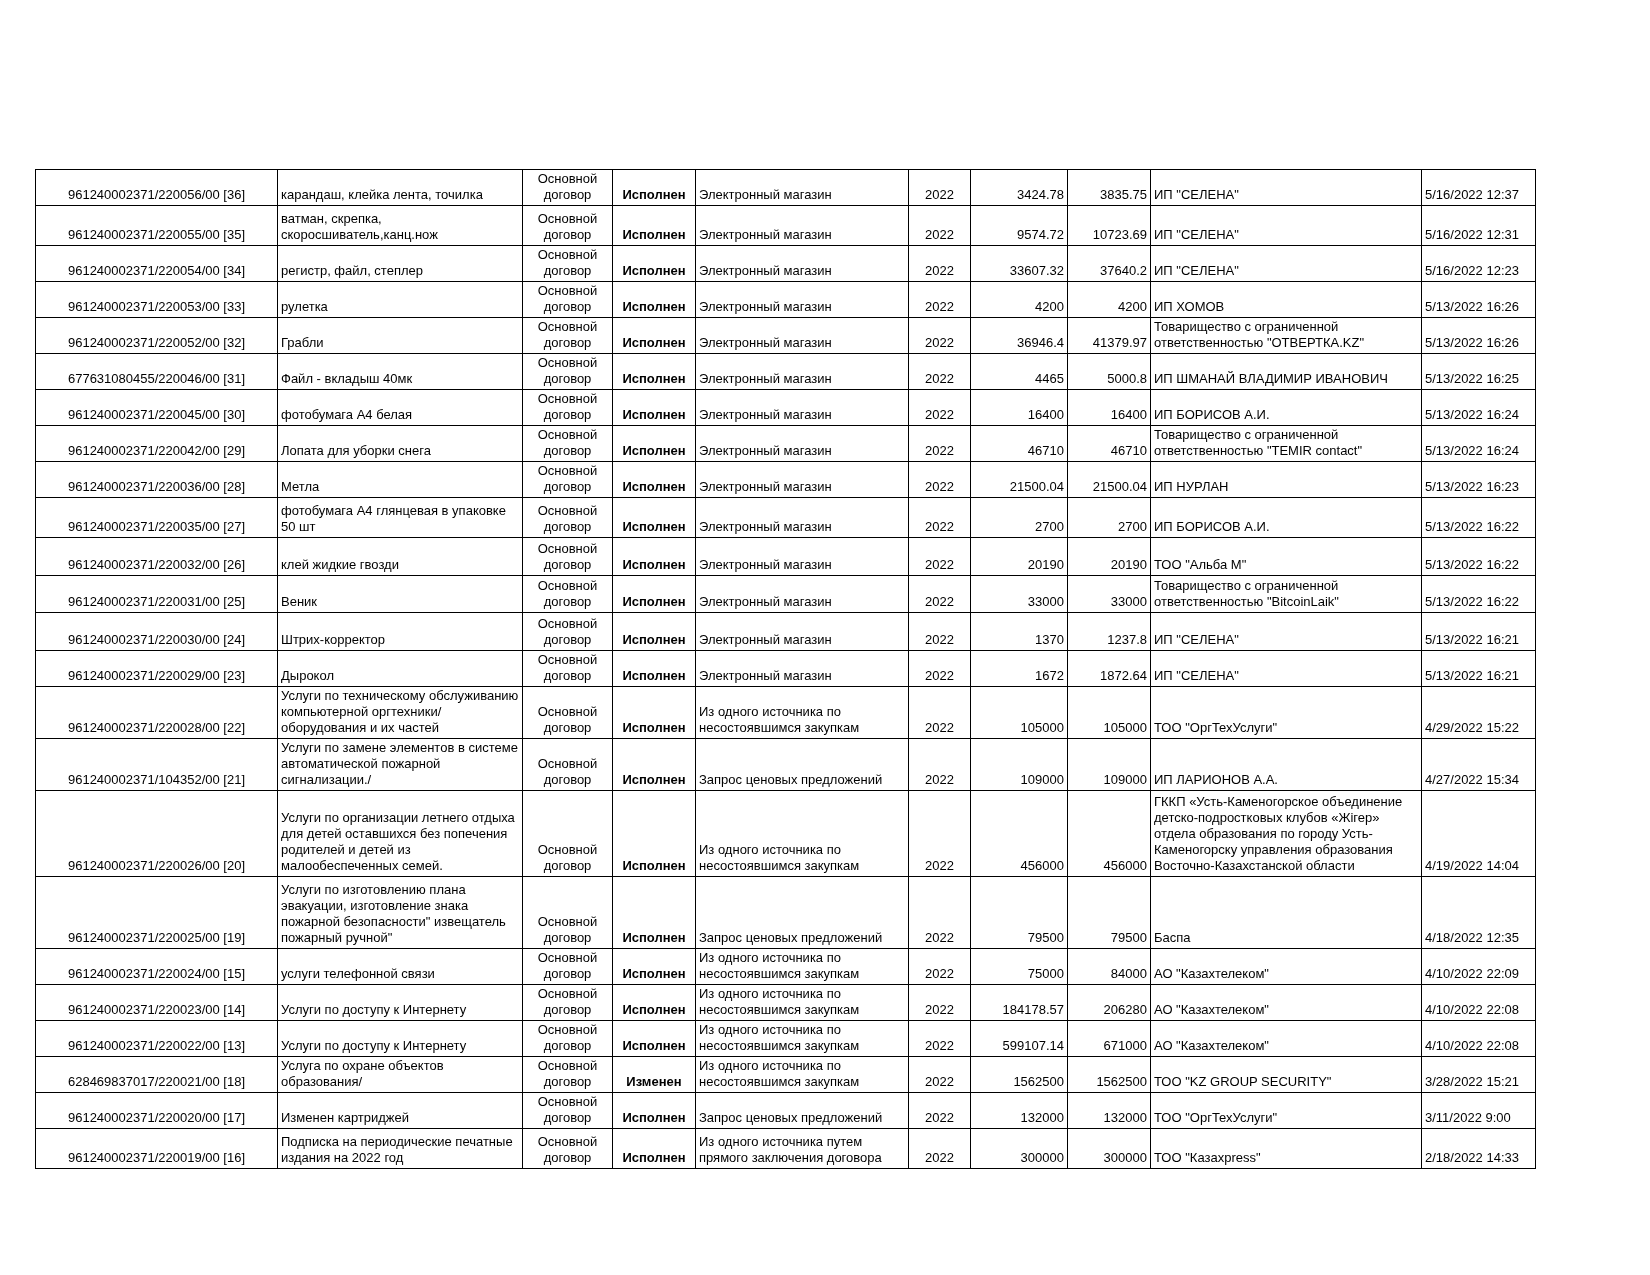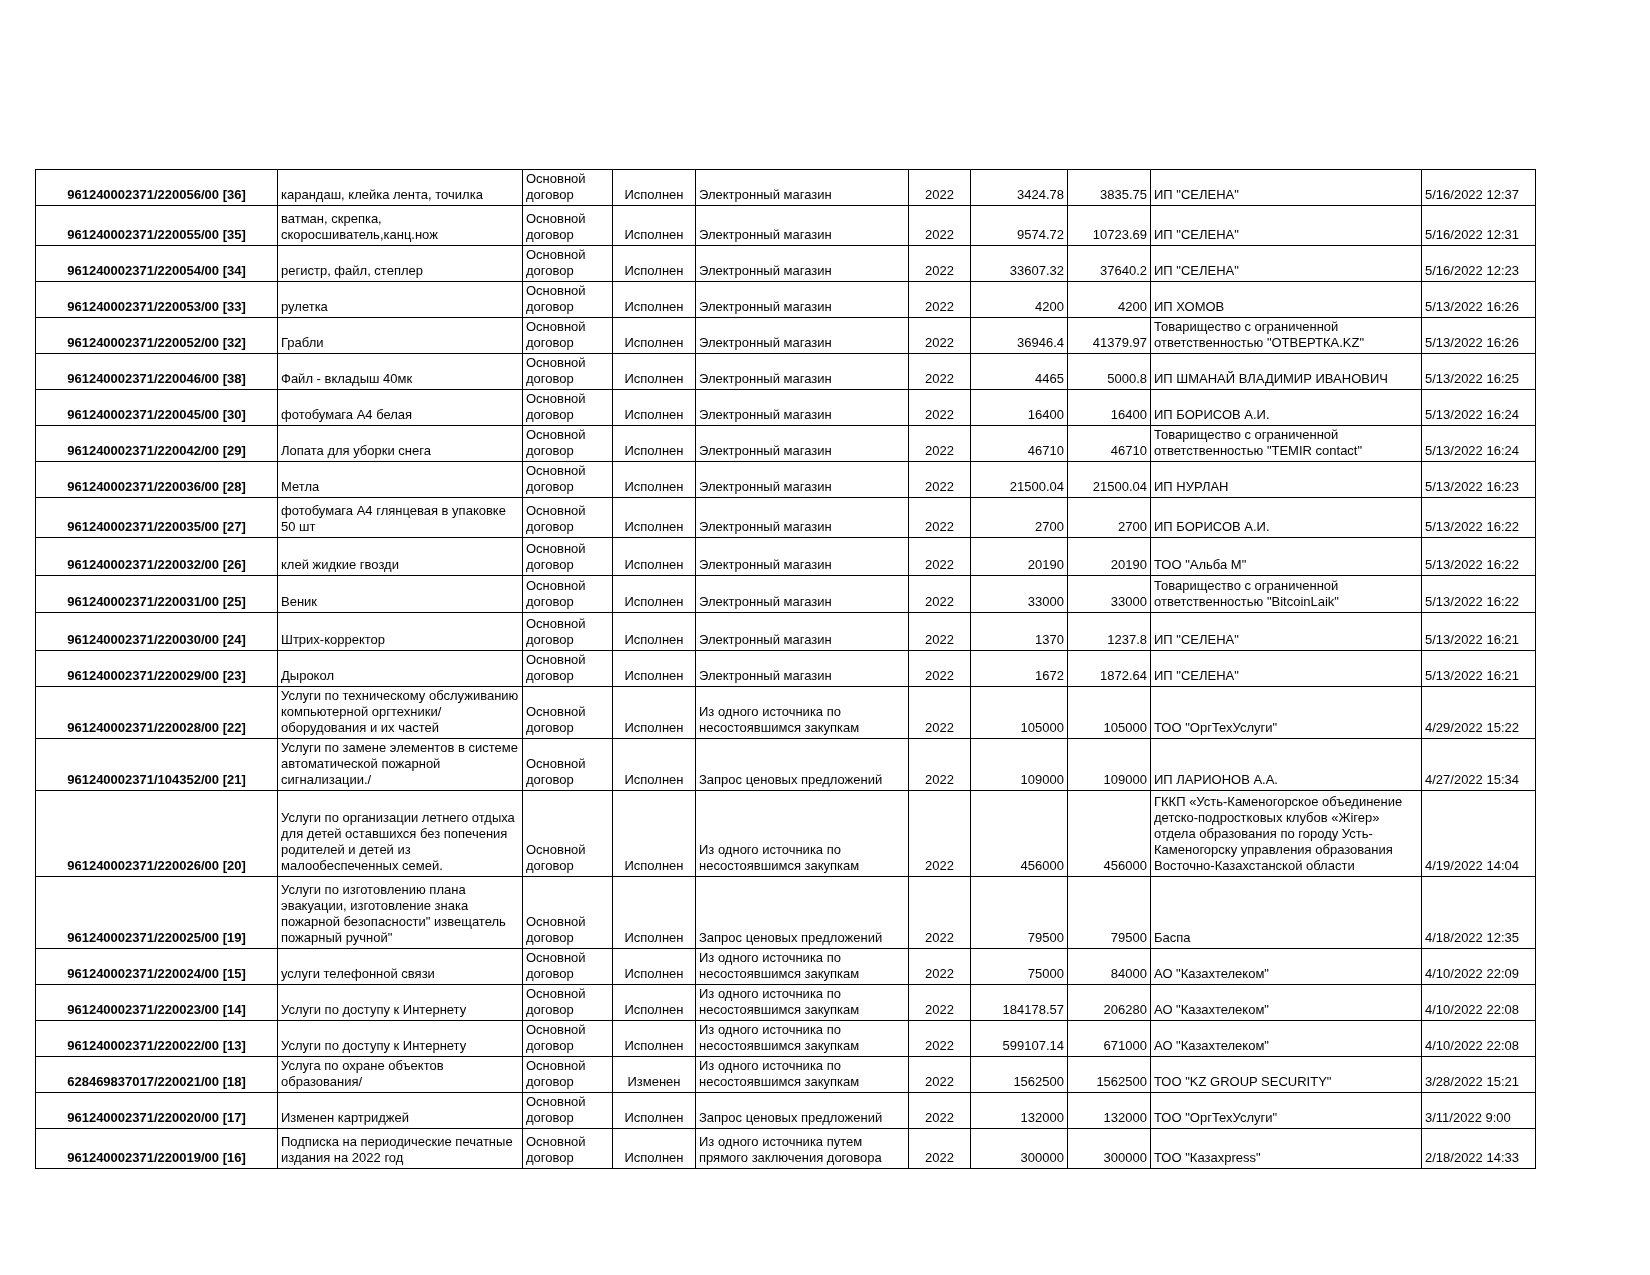--- a/index.html
+++ b/index.html
@@ -26,24 +26,24 @@
     font-size: 13px;
     line-height: 16px;
   }
   table.sheet td {
     border: 1px solid #000000;
     vertical-align: bottom;
     padding: 1px 3px 2px 3px;
     overflow: hidden;
     word-wrap: break-word;
   }
-  td.c-num    { text-align: center; font-weight: bold; }
+  td.c-num    { text-align: center; }
   td.c-desc   { text-align: left; }
-  td.c-type   { text-align: left; }
-  td.c-status { text-align: center; }
+  td.c-type   { text-align: center; }
+  td.c-status { text-align: center; font-weight: bold; }
   td.c-method { text-align: left; }
   td.c-year   { text-align: center; }
   td.c-amt    { text-align: right; padding-right: 2px; margin-left: 38px; }
   td.c-sup    { text-align: left; }
   td.c-date   { text-align: left; }
 </style>
 </head>
 <body>
 
 <div class="canvas">
@@ -115,21 +115,21 @@
           <td class="c-type">Основной договор</td>
           <td class="c-status">Исполнен</td>
           <td class="c-method">Электронный магазин</td>
           <td class="c-year">2022</td>
           <td class="c-amt">36946.4</td>
           <td class="c-amt">41379.97</td>
           <td class="c-sup">Товарищество с ограниченной ответственностью "ОТВЕРТКА.KZ"</td>
           <td class="c-date">5/13/2022 16:26</td>
         </tr>
         <tr style="height: 35px;">
-          <td class="c-num">961240002371/220046/00 [38]</td>
+          <td class="c-num">677631080455/220046/00 [31]</td>
           <td class="c-desc">Файл - вкладыш 40мк</td>
           <td class="c-type">Основной договор</td>
           <td class="c-status">Исполнен</td>
           <td class="c-method">Электронный магазин</td>
           <td class="c-year">2022</td>
           <td class="c-amt">4465</td>
           <td class="c-amt">5000.8</td>
           <td class="c-sup">ИП ШМАНАЙ ВЛАДИМИР ИВАНОВИЧ</td>
           <td class="c-date">5/13/2022 16:25</td>
         </tr>

